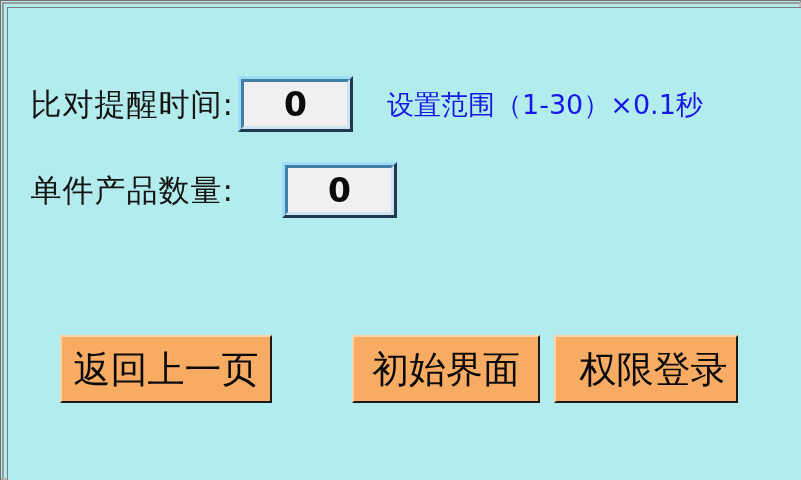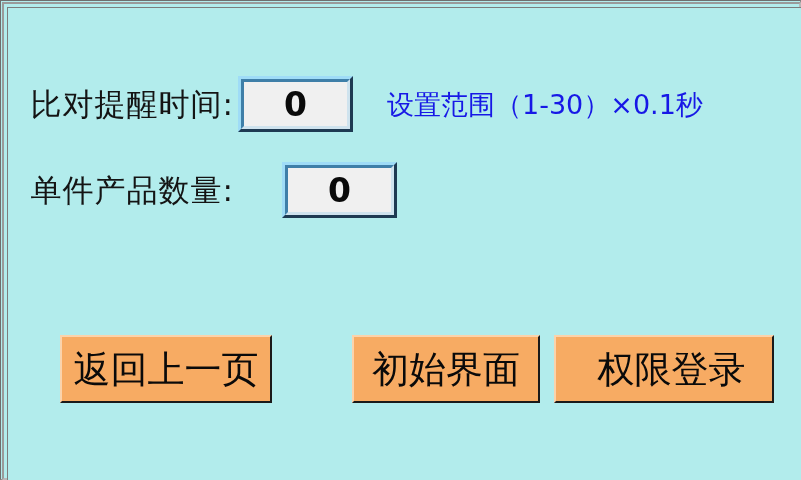--- a/index.html
+++ b/index.html
@@ -144,21 +144,21 @@
   .btn-label {
     font-family: "DejaVu Sans", "Liberation Sans", sans-serif;
     font-size: 37px;
     color: #0a0a0a;
     letter-spacing: 0px;
     white-space: nowrap;
     line-height: 1;
   }
   #btn-back  { left: 52px;  width: 212px; }
   #btn-home  { left: 308px; width: 188px; margin-left: 36px; }
-  #btn-login { left: 546px; width: 220px; padding-left: 15px; }
+  #btn-login { left: 546px; width: 184px; padding-left: 15px; }
 </style>
 </head>
 <body>
 
 <div id="panel">
   <div id="panel-inner">
     <div id="panel-field">
 
       <div class="form-row" id="row-1">
         <div class="field-label">比对提醒时间:</div>

